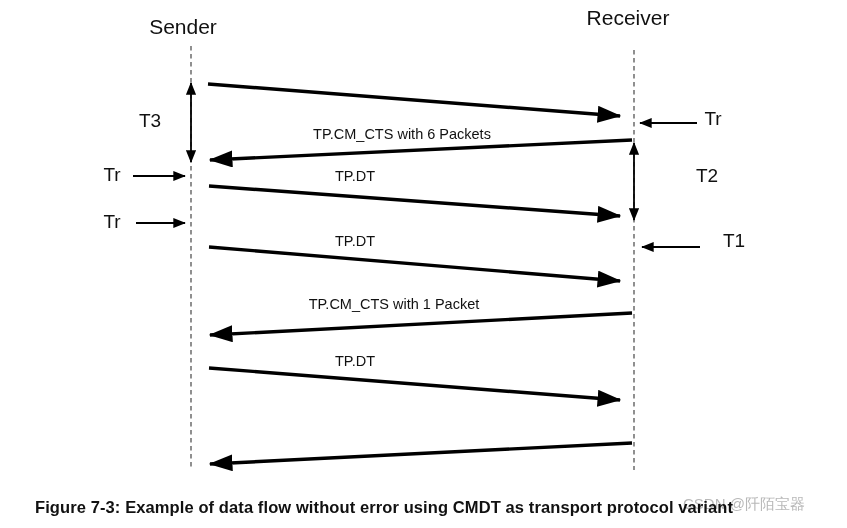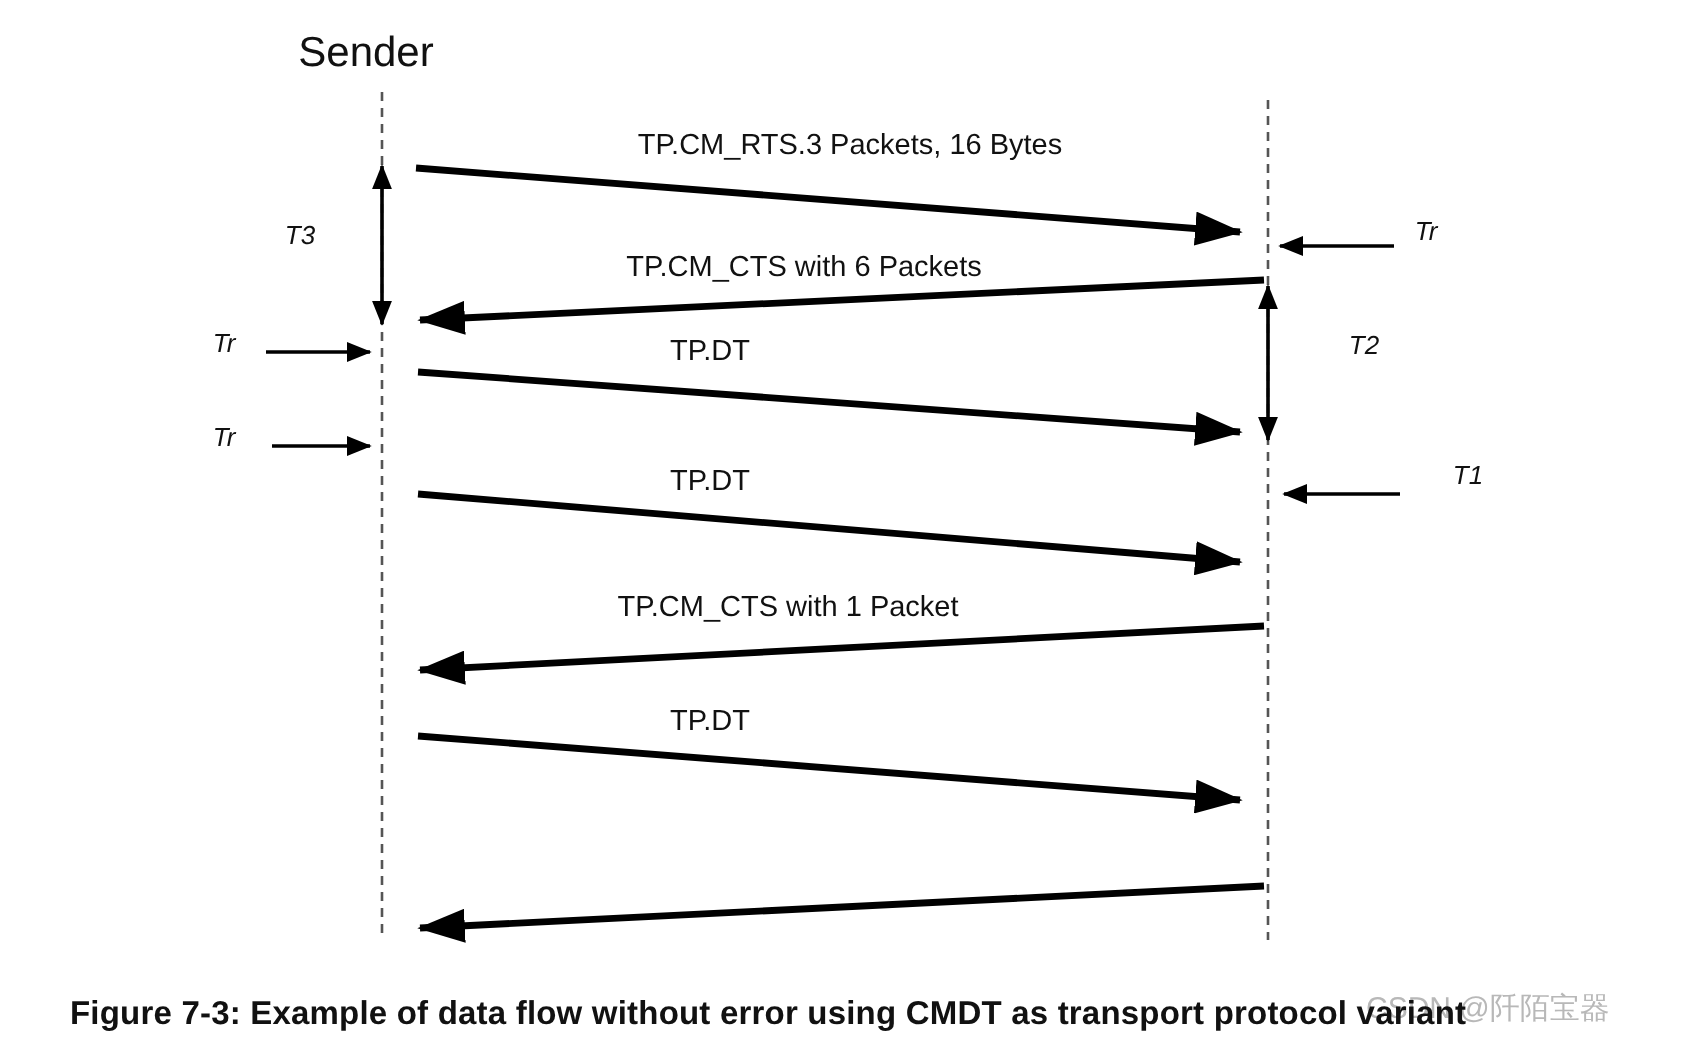--- a/index.html
+++ b/index.html
@@ -8,21 +8,21 @@
     width: 847px;
     height: 528px;
     background: #ffffff;
     font-family: "Liberation Sans", sans-serif;
     color: #111111;
     overflow: hidden;
   }
   .stage svg { position: absolute; left: 0; top: 0; }
   .lbl { position: absolute; white-space: nowrap; }
   .actor { font-size: 21px; transform: translateX(-50%); }
-  .timer { font-size: 13px; transform: translateX(-50%); font-style: italic; }
+  .timer { font-size: 19px; transform: translateX(-50%); }
   .msg-label { font-size: 14.5px; transform: translateX(-50%); }
   .caption { font-size: 16.5px; font-weight: bold; letter-spacing: 0.1px; }
   .watermark { font-size: 15px; color: #b8b8b8; z-index: 1; }
   .caption-wrap { z-index: 2; }
 </style>
 </head>
 <body>
 
 <div class="stage">
 
@@ -50,29 +50,29 @@
     <line x1="191" y1="83" x2="191" y2="162" stroke="#000" stroke-width="1.8" marker-start="url(#headSmall)" marker-end="url(#headSmall)"></line>
     <line x1="634" y1="143" x2="634" y2="220" stroke="#000" stroke-width="1.8" marker-start="url(#headSmall)" marker-end="url(#headSmall)"></line>
 
     <line x1="133" y1="176" x2="185" y2="176" stroke="#000" stroke-width="1.8" marker-end="url(#headSmall)"></line>
     <line x1="136" y1="223" x2="185" y2="223" stroke="#000" stroke-width="1.8" marker-end="url(#headSmall)"></line>
     <line x1="697" y1="123" x2="640" y2="123" stroke="#000" stroke-width="1.8" marker-end="url(#headSmall)"></line>
     <line x1="700" y1="247" x2="642" y2="247" stroke="#000" stroke-width="1.8" marker-end="url(#headSmall)"></line>
   </svg>
 
   <div class="lbl actor" style="left:183px; top:15px;">Sender</div>
+  <div class="lbl actor" style="left:628px; top:6px;">Receiver</div>
 
   <div class="lbl timer" style="left:150px; top:110px;">T3</div>
   <div class="lbl timer" style="left:112px; top:164px;">Tr</div>
   <div class="lbl timer" style="left:112px; top:211px;">Tr</div>
   <div class="lbl timer" style="left:713px; top:108px;">Tr</div>
-  <div class="lbl timer" style="left:682px; top:165px;">T2</div>
+  <div class="lbl timer" style="left:707px; top:165px;">T2</div>
   <div class="lbl timer" style="left:734px; top:230px;">T1</div>
 
-  <div class="lbl msg-label" style="left:425px; top:65px;">TP.CM_RTS.3 Packets, 16 Bytes</div>
   <div class="lbl msg-label" style="left:402px; top:126px;">TP.CM_CTS with 6 Packets</div>
   <div class="lbl msg-label" style="left:355px; top:168px;">TP.DT</div>
   <div class="lbl msg-label" style="left:355px; top:233px;">TP.DT</div>
   <div class="lbl msg-label" style="left:366px; top:296px;margin-left:28px;">TP.CM_CTS with 1 Packet</div>
   <div class="lbl msg-label" style="left:355px; top:353px;">TP.DT</div>
 
   <div class="lbl watermark" style="left:683px; top:495px;">CSDN @阡陌宝器</div>
 
   <div class="lbl caption caption-wrap" style="left:35px; top:498px;">Figure 7-3: Example of data flow without error using CMDT as transport protocol variant</div>
 

